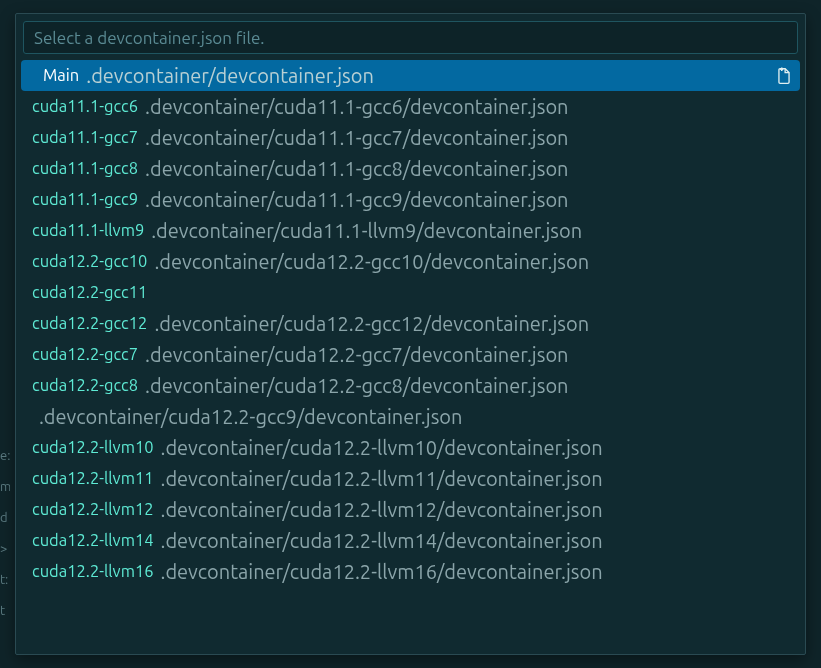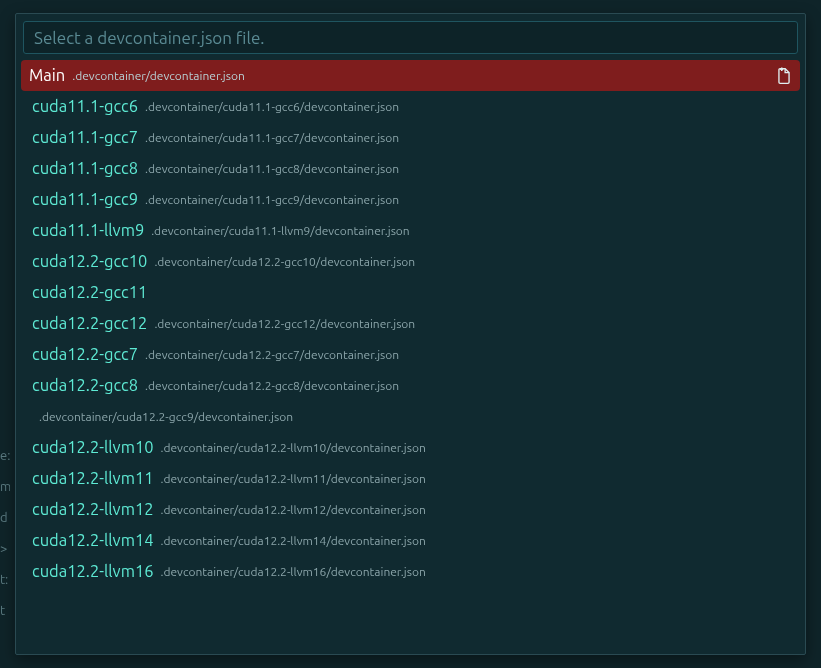--- a/index.html
+++ b/index.html
@@ -69,35 +69,35 @@
       display: flex;
       align-items: center;
       padding: 4px 12px 4px 16px;
       font-size: 16.5px;
       line-height: 23px;
       cursor: pointer;
       white-space: nowrap;
       position: relative;
     }
     .list-item.selected {
-      background: #7f1d1d;
+      background: #0369a1;
       margin: 0 5px;
       border-radius: 4px;
-      padding-left: 8px;
+      padding-left: 22px;
       padding-right: 7px;
       justify-content: center;
     }
     .item-label {
       color: #5eead4;
       font-weight: 400;
     }
     .item-path {
       color: #8ba5aa;
       margin-left: 7px;
-      font-size: 12px;
+      font-size: 20px;
     }
     .list-item.selected .item-label {
       color: #ffffff;
     }
     .list-item.selected .item-path {
       color: #b8d0d4;
     }
     .spacer {
       flex: 1;
     }

